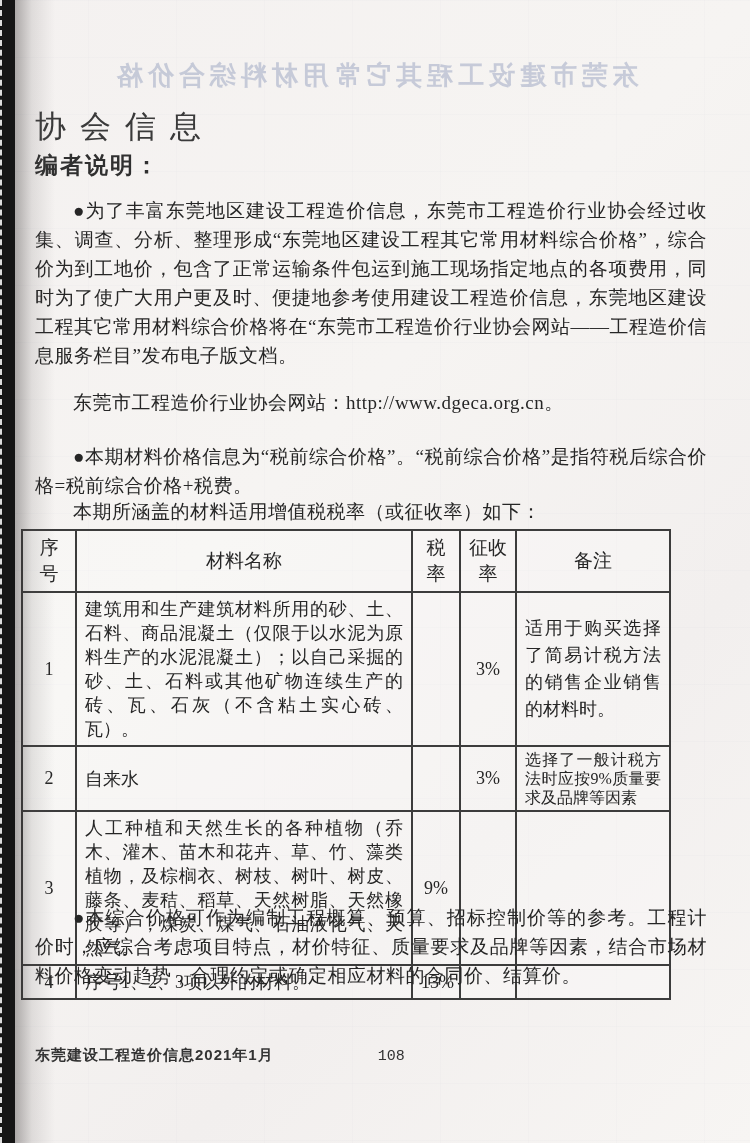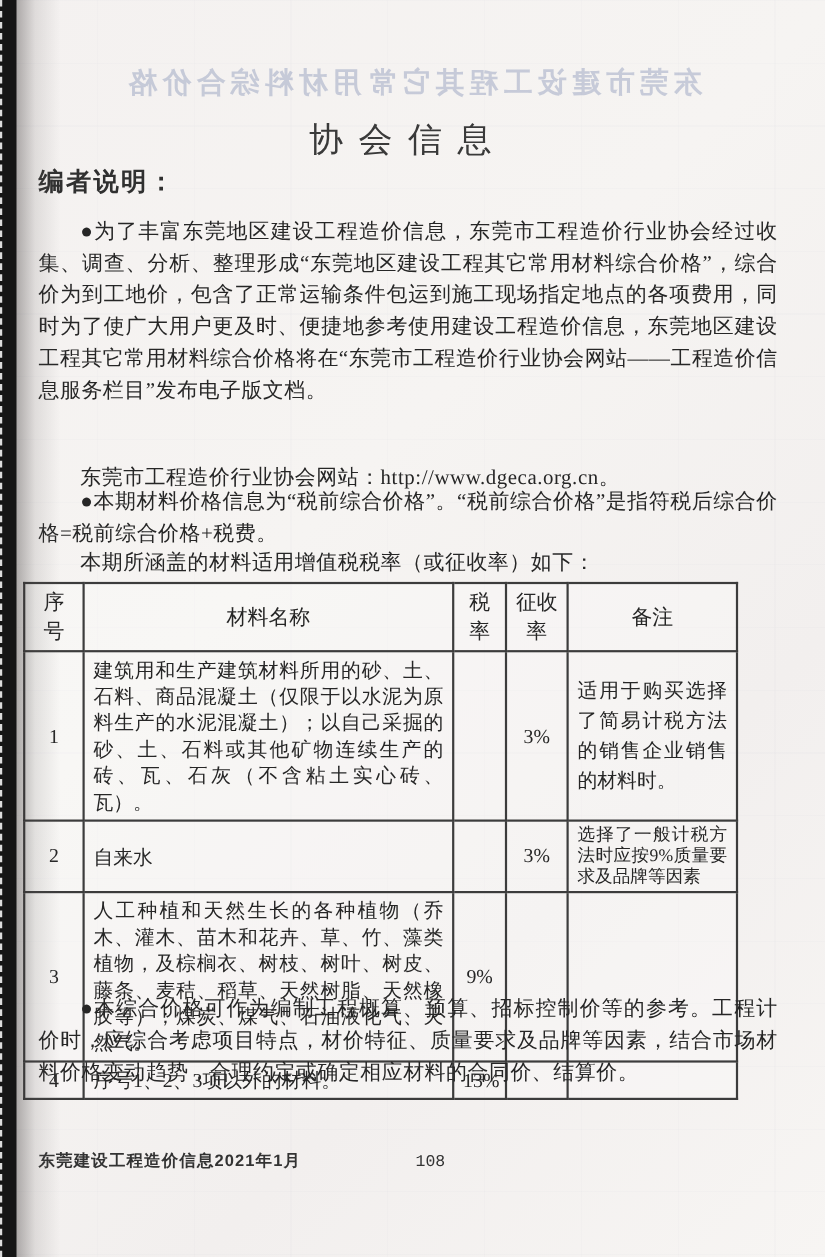--- a/index.html
+++ b/index.html
@@ -38,34 +38,34 @@
     transform:scaleX(-1);
     font-weight:bold;font-size:26px;letter-spacing:5px;
     color:rgba(88,108,158,.30);
     filter:blur(.6px);
     text-align:center;white-space:nowrap;
   }
   .content{position:absolute;left:35px;width:672px;top:0;z-index:3;}
 
   .doc-title{
     position:absolute;top:106px;left:0;width:100%;
-    text-align:center;font-size:31px;letter-spacing:14px;
+    text-align:left;font-size:31px;letter-spacing:14px;
     color:#3a3a3a;font-weight:500;
   }
   .editor-heading{
     position:absolute;top:150px;left:0;
     font-size:23px;font-weight:bold;letter-spacing:2px;color:#303030;
   }
   .para{
     position:absolute;left:0;width:672px;
     font-size:19px;line-height:29px;text-align:justify;
     text-indent:2em;color:#262626;letter-spacing:.5px;
   }
   .p1{top:196px;}
-  .website{top:388px;margin-top:32px;}
+  .website{top:388px;}
   .p2{top:442px;}
   .p3{top:497px;}
   .p4{top:903px;}
 
   
   .tax-table{
     position:absolute;top:529px;left:-14px;width:648px;
     border-collapse:collapse;table-layout:fixed;
     font-size:18px;color:#262626;
     background:rgba(255,255,255,.25);

